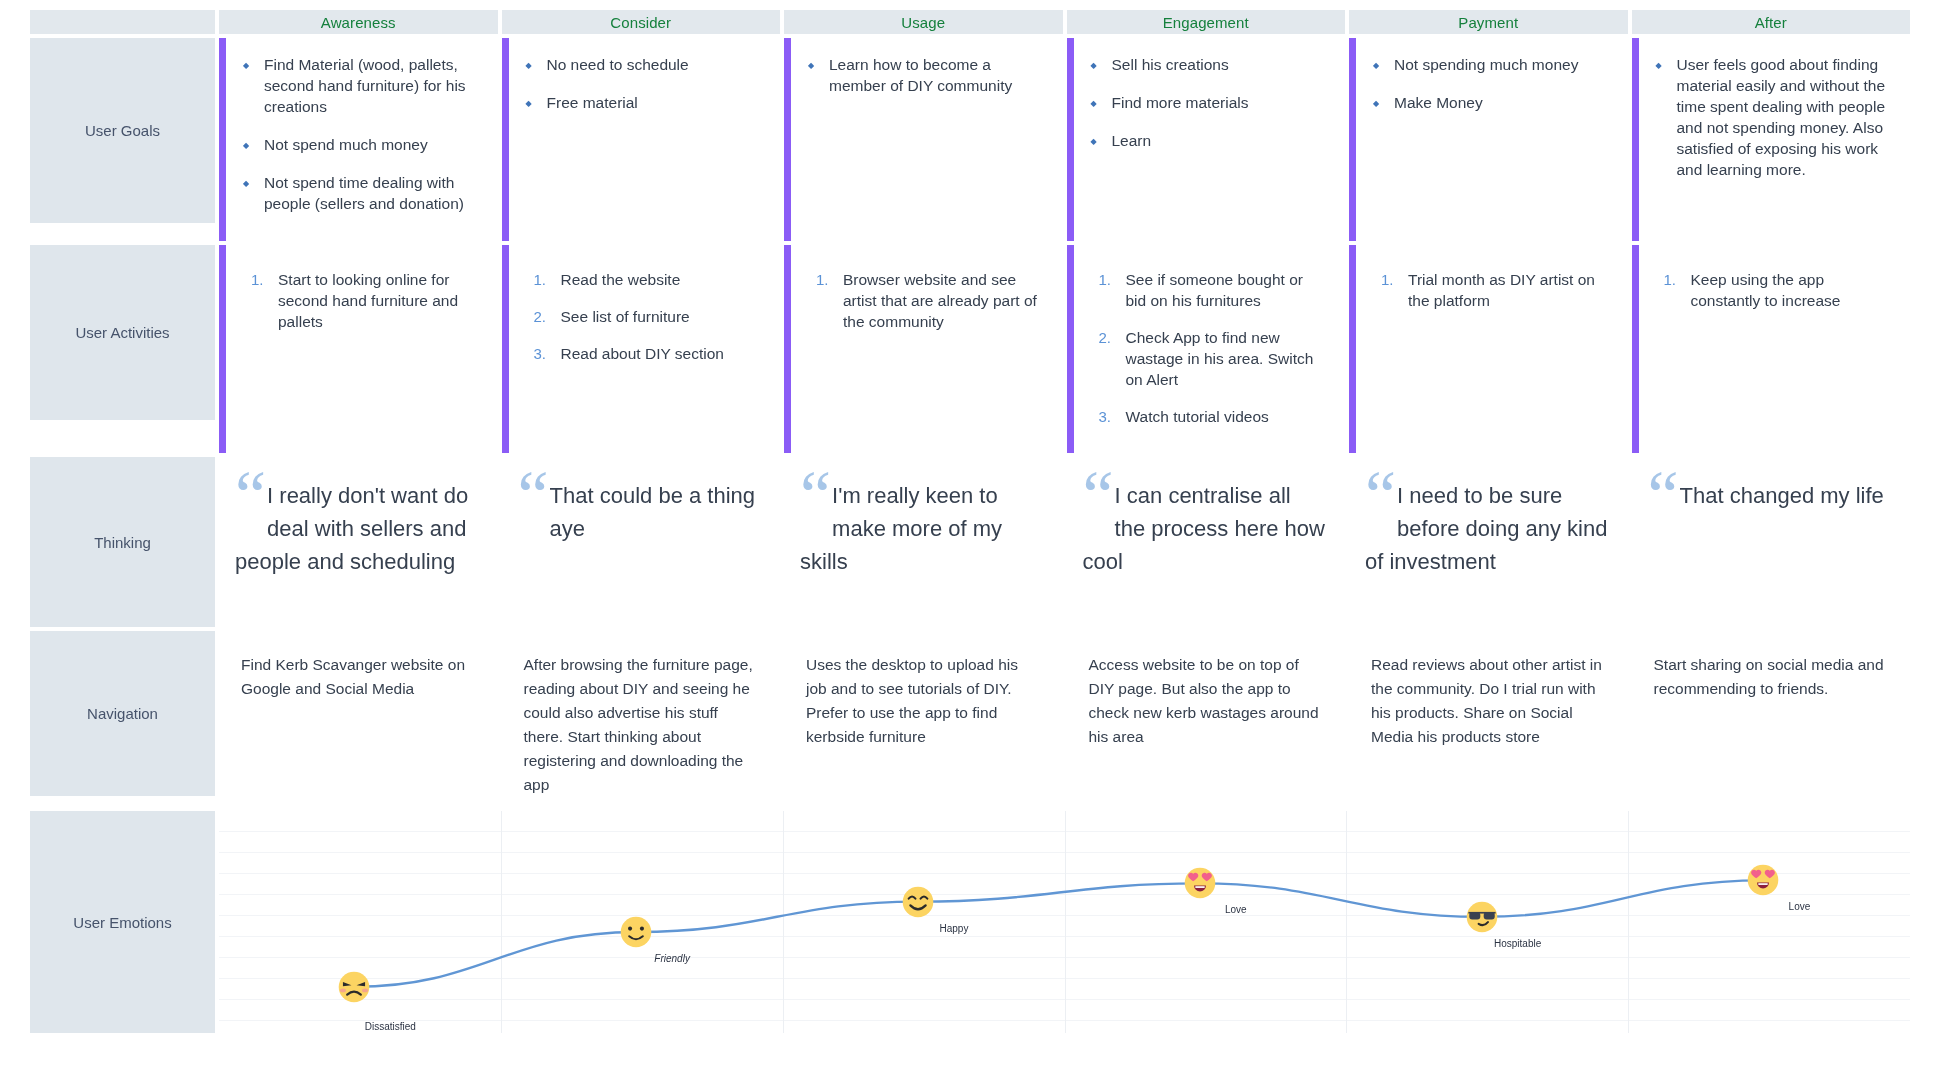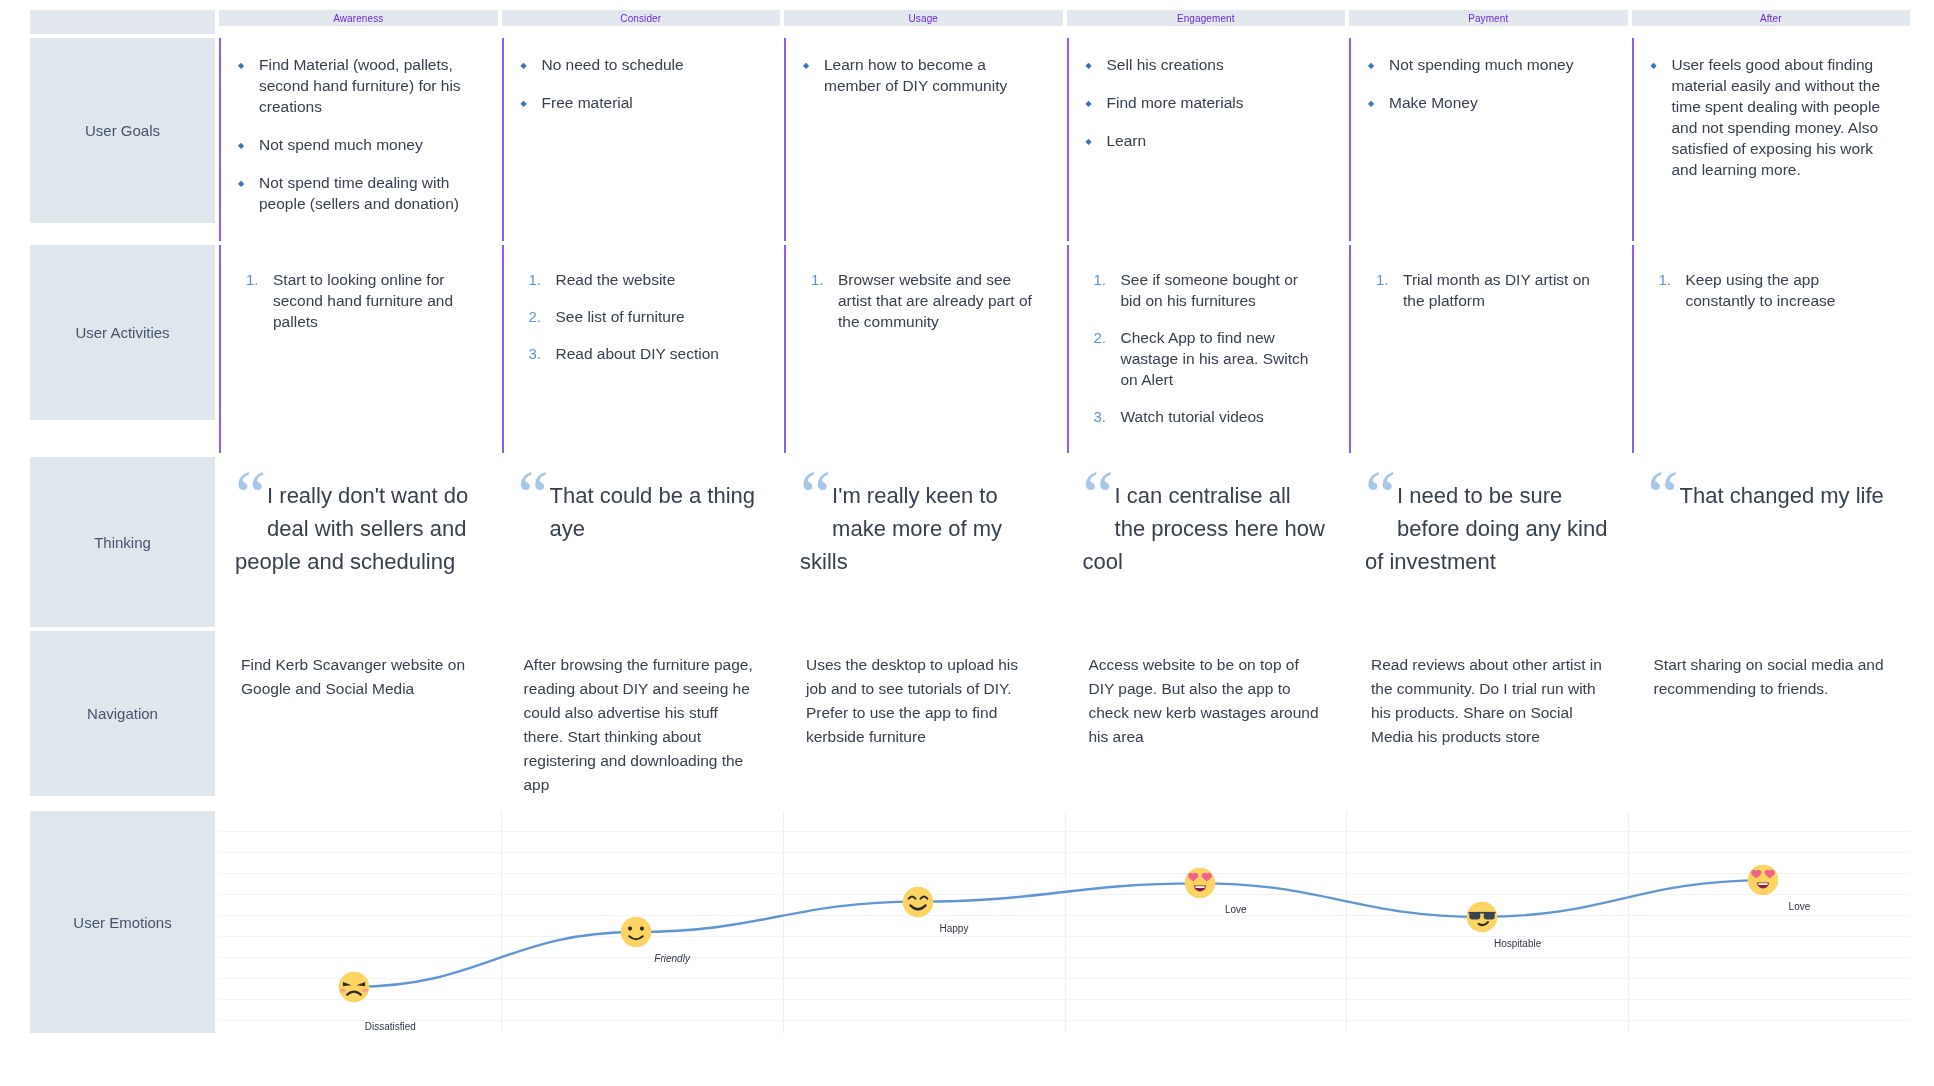--- a/index.html
+++ b/index.html
@@ -22,43 +22,43 @@
     column-gap:4px;
     row-gap:4px;
   }
 
   
   .hdr-corner{
     background:#e2e8ed;height:24px;
   }
   .hdr-cell{
     background:#e2e8ed;
-    height:16px;
+    height:24px;
     display:flex;align-items:center;justify-content:center;
-    font-size:10px;
-    color:#6d28d9;
+    font-size:15px;
+    color:#15803d;
     letter-spacing:.1px;
   }
 
   
   .rowlabel{
     background:#dfe6ec;
     display:flex;align-items:center;justify-content:center;
     font-size:15px;color:#46536b;
     text-align:center;
   }
 
   
   .cell{
     background:#ffffff;
     position:relative;
     box-sizing:border-box;
   }
   .cell.bar{
-    border-left:2px solid #8b5cf6;
+    border-left:7px solid #8b5cf6;
   }
   .cell-pad{padding:16px 16px 10px 14px;}
 
   
   ul.goals{margin:0;padding:0;list-style:none;}
   ul.goals li{
     position:relative;
     padding-left:24px;
     margin-bottom:17px;
     font-size:15.5px;

